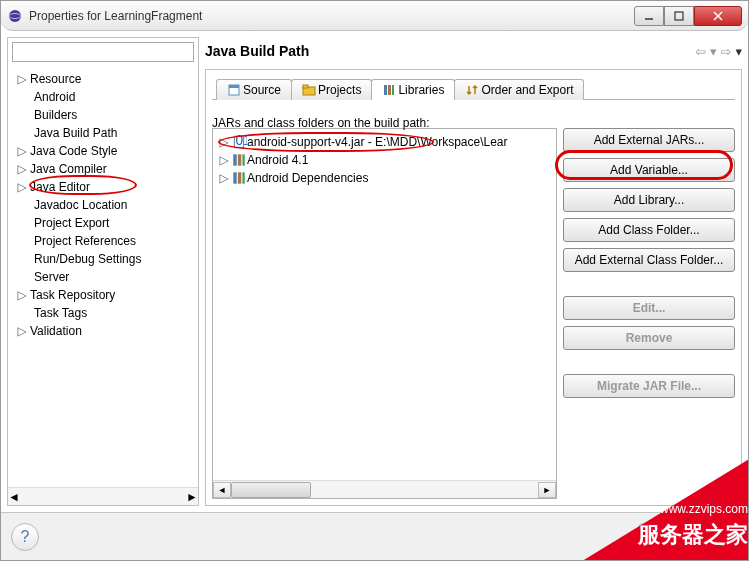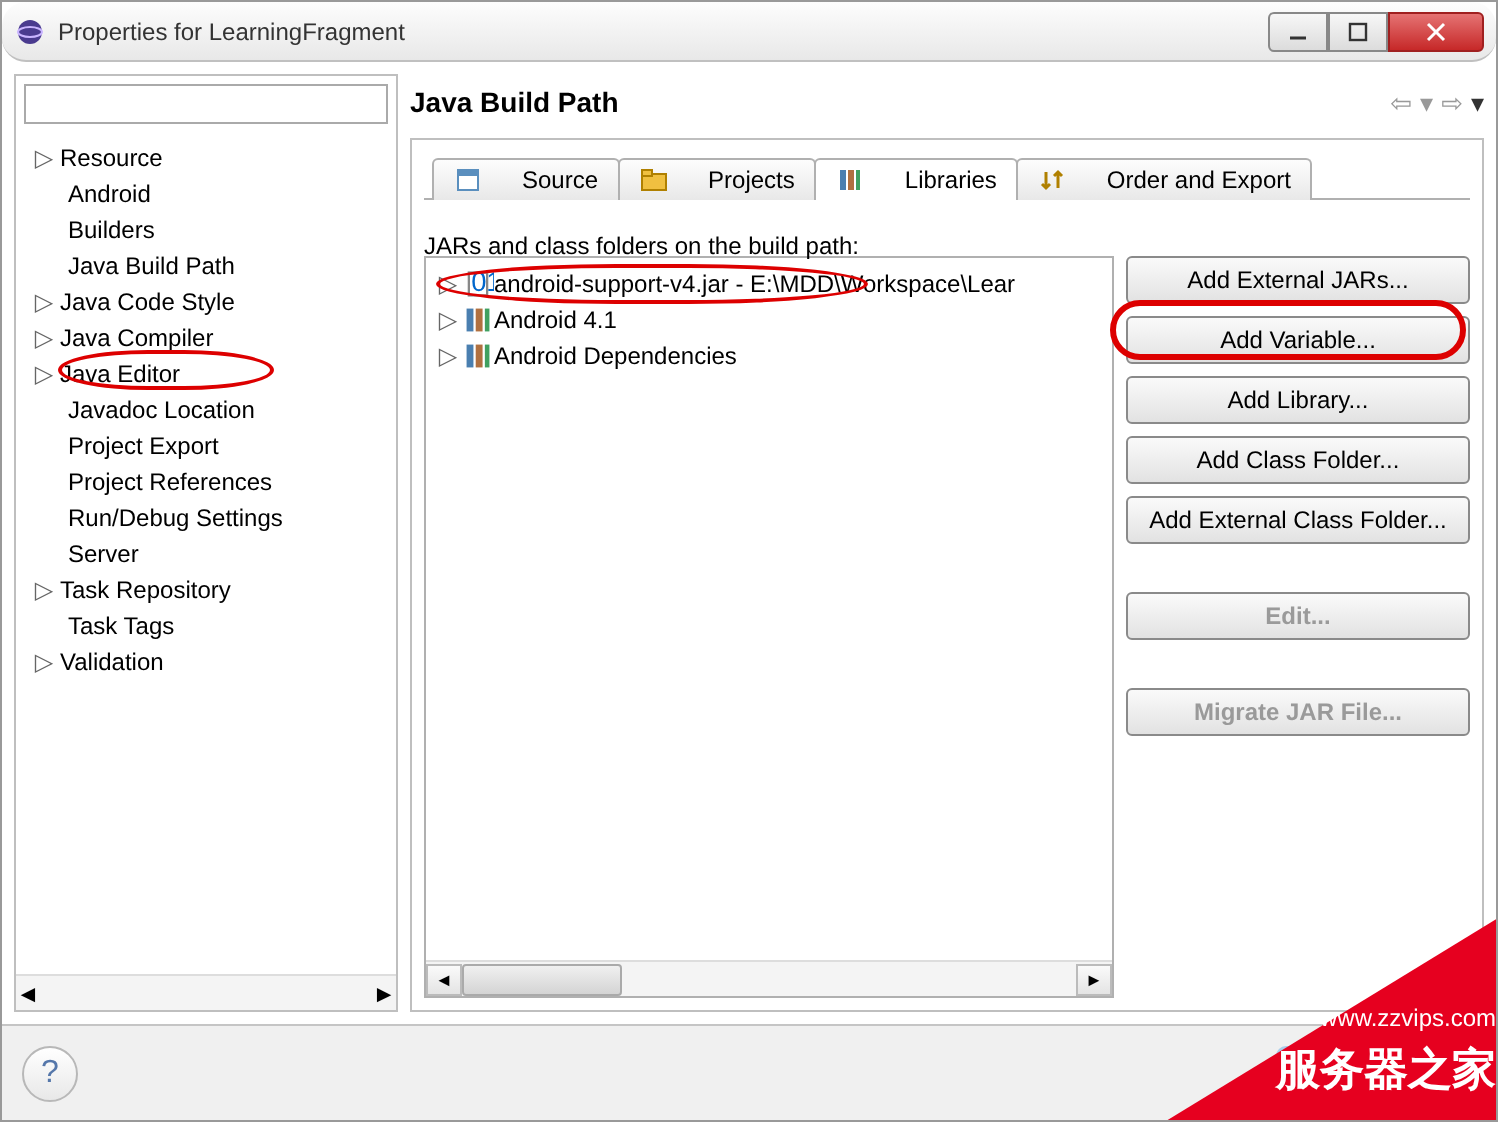--- a/index.html
+++ b/index.html
@@ -27,21 +27,21 @@
 .red-oval-left { position:absolute; border:2px solid #d00; border-radius:50%/60%; left:28px; top:144px; width:108px; height:20px; pointer-events:none; }
 
 .right-panel { flex:1; margin:6px 6px 6px 3px; display:flex; flex-direction:column; }
 .header-row { display:flex; align-items:center; height:28px; }
 .header-row h1 { font-size:14px; font-weight:bold; flex:1; }
 .nav-icons { display:flex; gap:4px; align-items:center; }
 .nav-icons span { color:#999; font-size:13px; }
 
 .tab-area { border:1px solid #bfbfbf; flex:1; display:flex; flex-direction:column; padding:6px; margin-top:4px; background:#fff; position:relative;}
 .tabs { display:flex; align-items:flex-end; border-bottom:1px solid #b0b0b0; height:24px; padding-left:4px; gap:0; }
-.tab { display:flex; align-items:center; gap:20px; padding:3px 10px; border:1px solid #b0b0b0; border-bottom:none; background:linear-gradient(to bottom,#fdfdfd,#e8e8e8); border-radius:3px 3px 0 0; margin-right:-1px; position:relative; top:1px;}
+.tab { display:flex; align-items:center; gap:2px; padding:3px 10px; border:1px solid #b0b0b0; border-bottom:none; background:linear-gradient(to bottom,#fdfdfd,#e8e8e8); border-radius:3px 3px 0 0; margin-right:-1px; position:relative; top:1px;}
 .tab.active { background:#fff; z-index:2; }
 .tab .ticon { width:14px; height:14px; }
 
 .tab-body { flex:1; display:flex; gap:6px; padding-top:8px; position:relative;}
 .label-row { position:absolute; top:8px; left:0; }
 .tree2-wrap { border:1px solid #b0b0b0; margin-top:20px; flex:1; display:flex; flex-direction:column; background:#fff; }
 .tree2 { flex:1; padding:4px; }
 .tree2-item { display:flex; align-items:center; height:18px; white-space:nowrap; }
 .tree2-item .expander { width:14px; display:inline-flex; justify-content:center; color:#666; }
 .tree2-item .jicon { width:16px; height:14px; display:inline-flex; align-items:center; justify-content:center; }
@@ -261,20 +261,21 @@
           <div class="red-oval-jar"></div>
         </div>
         <div class="btn-col" id="btn-col">
             <div class="btn">Add External JARs...</div>
             <div class="btn">Add Variable...</div>
             <div class="btn">Add Library...</div>
             <div class="btn">Add Class Folder...</div>
             <div class="btn">Add External Class Folder...</div>
             <div class="gap"></div>
             <div class="btn disabled">Edit...</div>
+            <div class="btn disabled">Remove</div>
             <div class="gap"></div>
             <div class="btn disabled">Migrate JAR File...</div>
           </div>
         <div class="red-oval-btn"></div>
       </div>
     </div>
   </div>
 </div>
 
 <div class="bottom-bar">

